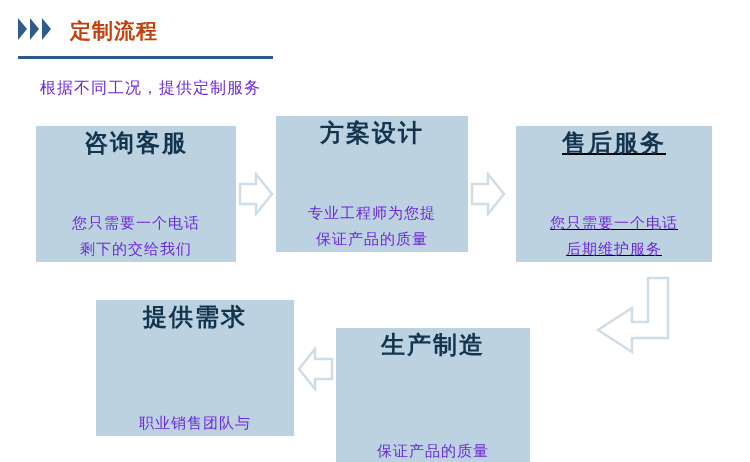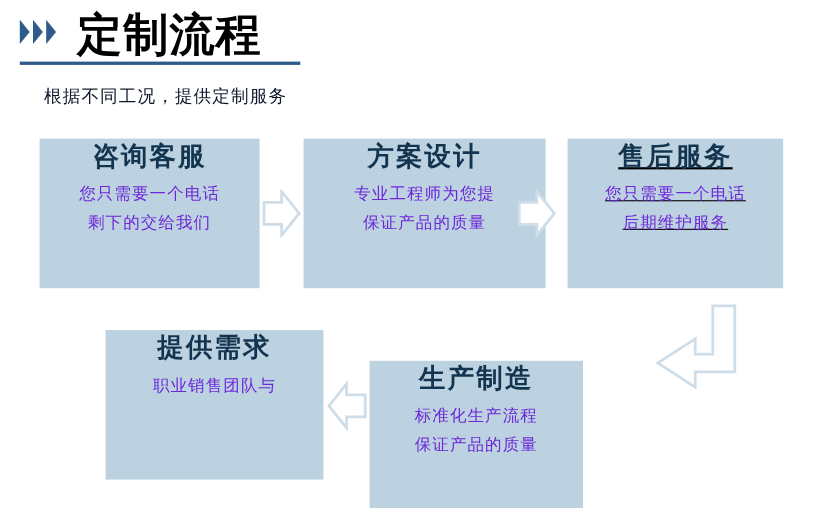--- a/index.html
+++ b/index.html
@@ -34,56 +34,56 @@
     width: 0;
     height: 0;
     border-top: 11px solid transparent;
     border-bottom: 11px solid transparent;
     border-left: 9px solid #2e5c8a;
   }
   .header-title {
     position: absolute;
     left: 52px;
     top: 0px;
-    font-size: 41px;
+    font-size: 21px;
     font-weight: bold;
-    color: #000000;
+    color: #c2410c;
     letter-spacing: 1px;
     line-height: 38px;
     white-space: nowrap;
   }
   .header-rule {
     position: absolute;
     left: 0px;
     top: 44px;
     width: 255px;
     height: 3px;
     background: #2e5c8a;
   }
 
   .subtitle {
     position: absolute;
     left: 40px;
     top: 78px;
     font-size: 16px;
-    color: #0f172a;
+    color: #6d28d9;
     letter-spacing: 1px;
     white-space: nowrap;
     font-family: Liberation Mono, monospace;
   }
 
   
   .box {
     position: absolute;
     background: #bcd2e0;
     box-sizing: border-box;
     display: flex;
     flex-direction: column;
     align-items: center;
-    justify-content: flex-start;
+    justify-content: space-between;
   }
   .box-title {
     font-size: 24px;
     font-weight: bold;
     color: #13344f;
     letter-spacing: 2px;
     line-height: 34px;
     white-space: nowrap;
   }
   .box-desc {
@@ -91,21 +91,21 @@
     font-size: 15px;
     color: #6d28d9;
     line-height: 26px;
     text-align: center;
     letter-spacing: 1px;
     white-space: nowrap;
   }
 
   
   #box-1 { left: 36px;  top: 126px; width: 200px; height: 136px; }
-  #box-2 { left: 276px; top: 126px; width: 220px; height: 136px; }
+  #box-2 { left: 276px; top: 116px; width: 192px; height: 136px; }
   #box-3 { left: 516px; top: 126px; width: 196px; height: 136px; text-decoration: underline; }
   #box-4 { left: 96px;  top: 300px; width: 198px; height: 136px; }
   #box-5 { left: 336px; top: 300px; width: 194px; height: 136px; margin-top: 28px; }
 
   
   .arrow {
     position: absolute;
   }
   .arrow svg { display: block; }
 
@@ -180,16 +180,15 @@
 
 <div class="arrow" id="arrow-4">
   <svg width="38" height="46" viewBox="0 0 38 46">
     <polygon points="36,13 19,13 19,3 3,23 19,43 19,33 36,33" fill="#ffffff" stroke="#cfdde8" stroke-width="2.5"></polygon>
   </svg>
 </div>
 
 <div class="box" id="box-5">
   <div class="box-title">生产制造</div>
   <div class="box-desc">
-    <div>标准化生产流程</div>
     <div>保证产品的质量</div>
   </div>
 </div>
 
 </body></html>

